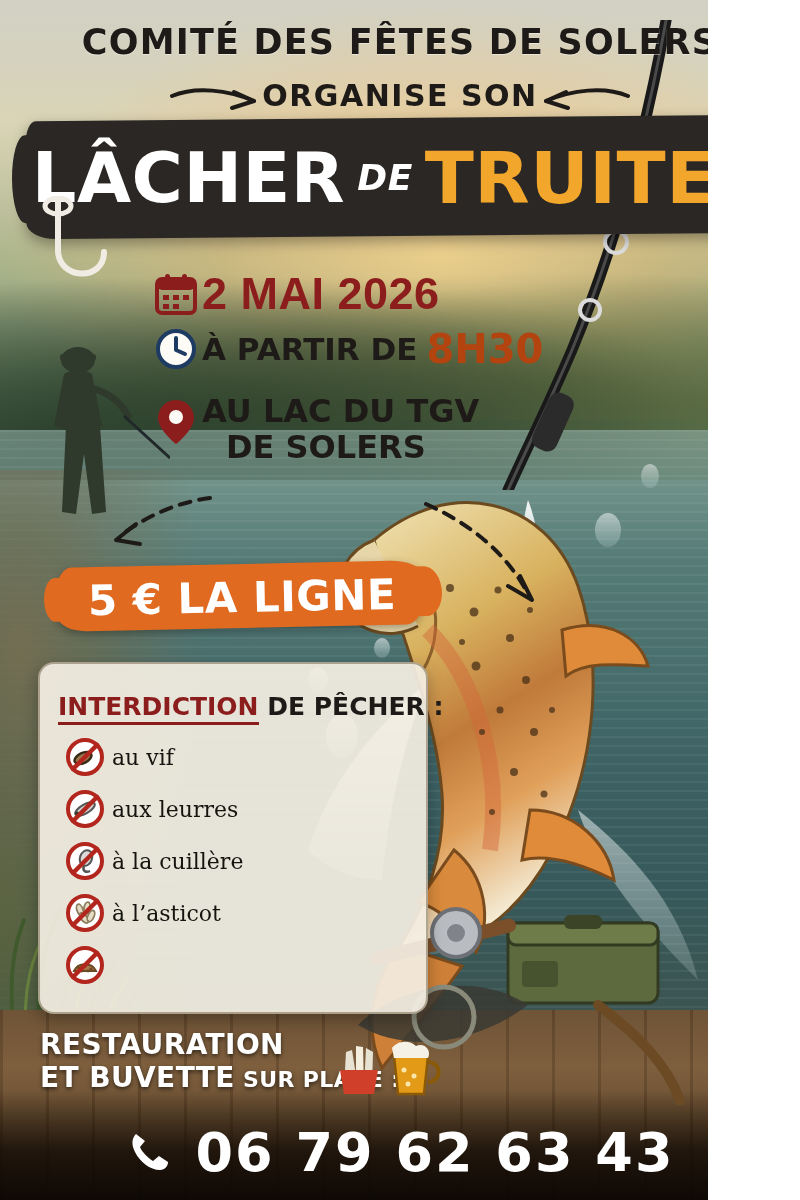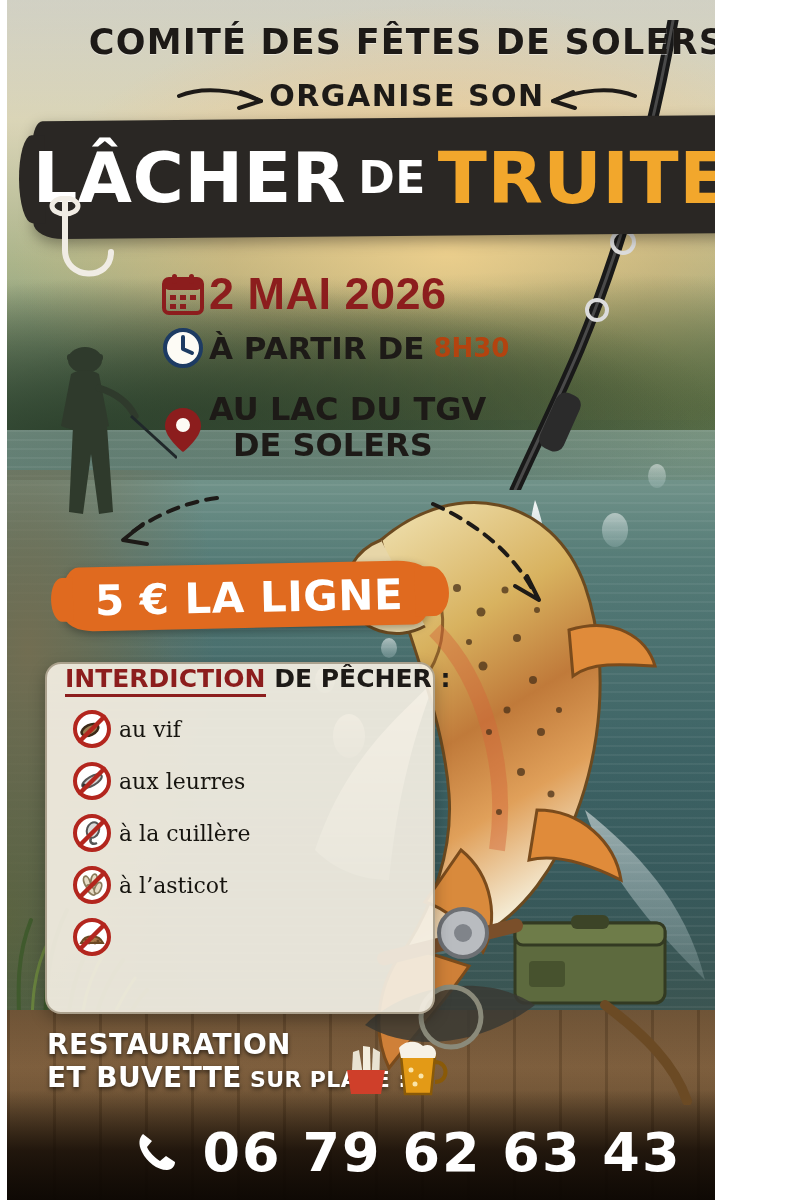--- a/index.html
+++ b/index.html
@@ -9,21 +9,20 @@
     overflow: hidden;
   }
 
   #poster {
     position: relative;
     width: 708px; height: 1200px;
     background:
       linear-gradient(180deg, rgba(255,210,140,0.35) 0%, rgba(255,180,100,0.15) 18%, rgba(120,150,140,0.0) 40%),
       linear-gradient(180deg, #b9d0e2 0%, #cfd9c9 10%, #9fb48f 22%, #6f8f79 34%, #4f7267 48%, #3d5f5c 62%, #3a5450 74%, #5b5a42 86%, #6b5b3c 100%);
     overflow: hidden;
-    margin-left: 7px;
   }
 
   
   .sky-glow {
     position: absolute; left: 0; top: 0; width: 800px; height: 420px;
     background: radial-gradient(ellipse at 55% 60%, rgba(255,214,140,0.75) 0%, rgba(255,190,110,0.35) 35%, rgba(255,190,110,0.0) 70%);
   }
   .tree-line {
     position: absolute; left: 0; top: 250px; width: 800px; height: 230px;
     background:
@@ -107,37 +106,37 @@
   }
   .main-title {
     position: absolute; left: 26px; top: 126px; width: 748px; height: 104px;
     display: flex; align-items: center; justify-content: center;
     font-family: "DejaVu Sans", sans-serif;
     font-weight: 700; font-size: 68px; line-height: 1;
     color: #ffffff; letter-spacing: 0.5px;
     white-space: nowrap;
   }
   .main-title .w1 { font-size: 70px; }
-  .main-title .w2 { font-size: 44px; margin: 0 12px; }
+  .main-title .w2 { font-size: 36px; margin: 0 12px; font-style: italic; }
   .main-title .w3 { font-size: 72px; color: #f2a72c; text-align: right; }
 
   
   .info { position: absolute; left: 150px; top: 268px; width: 520px; }
   .row { display: flex; align-items: center; margin-bottom: 6px; }
   .row .ico { width: 52px; display: flex; align-items: center; justify-content: center; }
   .date-text {
     font-family: Liberation Sans, sans-serif; font-weight: 700; font-size: 45px;
     color: #8c1d1d; letter-spacing: 0.5px;
   }
   .time-pre {
     font-family: "DejaVu Sans", sans-serif; font-weight: 700; font-size: 31px;
     color: #1d1a17; margin-right: 9px;
   }
   .time-val {
-    font-family: "DejaVu Sans", sans-serif; font-weight: 700; font-size: 26px;
+    font-family: "DejaVu Sans", sans-serif; font-weight: 700; font-size: 40px;
     color: #b3430f;
   }
   .place {
     font-family: "DejaVu Sans", sans-serif; font-weight: 700; font-size: 32px;
     color: #1d1a17; line-height: 1.12;
   }
   .place .l2 { display: block; margin-left: 24px; }
   .dotted {
     position: absolute; left: 176px; top: 338px; width: 2px; height: 30px;
     background: repeating-linear-gradient(180deg, #6b3a12 0 4px, transparent 4px 9px);
@@ -171,21 +170,21 @@
     color: #ffffff; letter-spacing: 0.5px; transform: rotate(-1.2deg);
   }
 
   
   .rules {
     position: absolute; left: 38px; top: 662px; width: 390px; height: 352px;
     background: rgba(243,238,226,0.93);
     border: 2px solid rgba(120,105,80,0.55);
     border-radius: 16px;
     box-shadow: 0 6px 16px rgba(0,0,0,.28);
-    padding: 0 18px 10px 18px;
+    padding: 28px 18px 10px 18px;
   }
   .rules-title {
     font-family: "DejaVu Sans", sans-serif; font-weight: 700; font-size: 25px;
     color: #1d1a17; margin-bottom: 10px; white-space: nowrap;
   }
   .rules-title .hl { color: #8c1d1d; border-bottom: 3px solid #8c1d1d; padding-bottom: 1px; }
   .rule { display: flex; align-items: center; height: 52px; }
   .rule .rico { width: 54px; display: flex; align-items: center; justify-content: center; }
   .rule .rtxt {
     font-family: "DejaVu Serif", serif; font-size: 22px; color: #16140f;
@@ -399,21 +398,21 @@
       <span class="ico">
         <svg width="44" height="44" viewBox="0 0 44 44">
           <circle cx="22" cy="22" r="18" fill="#fdfbf5" stroke="#1d3b63" stroke-width="4"></circle>
           <path d="M22 11 L22 23 L31 27" stroke="#1d3b63" stroke-width="4" fill="none" stroke-linecap="round" stroke-linejoin="round"></path>
         </svg>
       </span>
       <span class="time-pre">À PARTIR DE</span>
       <span class="time-val">8H30</span>
     </div>
 
-    <div class="row" style="align-items:center;margin-top:22px">
+    <div class="row" style="align-items:flex-start;margin-top:22px">
       <span class="ico" style="padding-top:4px">
         <svg width="40" height="48" viewBox="0 0 40 48">
           <path d="M20 2 C 10 2, 2 10, 2 20 C 2 32, 20 46, 20 46 C 20 46, 38 32, 38 20 C 38 10, 30 2, 20 2 Z" fill="#8c1d1d"></path>
           <circle cx="20" cy="19" r="7" fill="#fdfbf5"></circle>
         </svg>
       </span>
       <span class="place">
         <span>AU LAC DU TGV</span>
         <span class="l2">DE SOLERS</span>
       </span>

